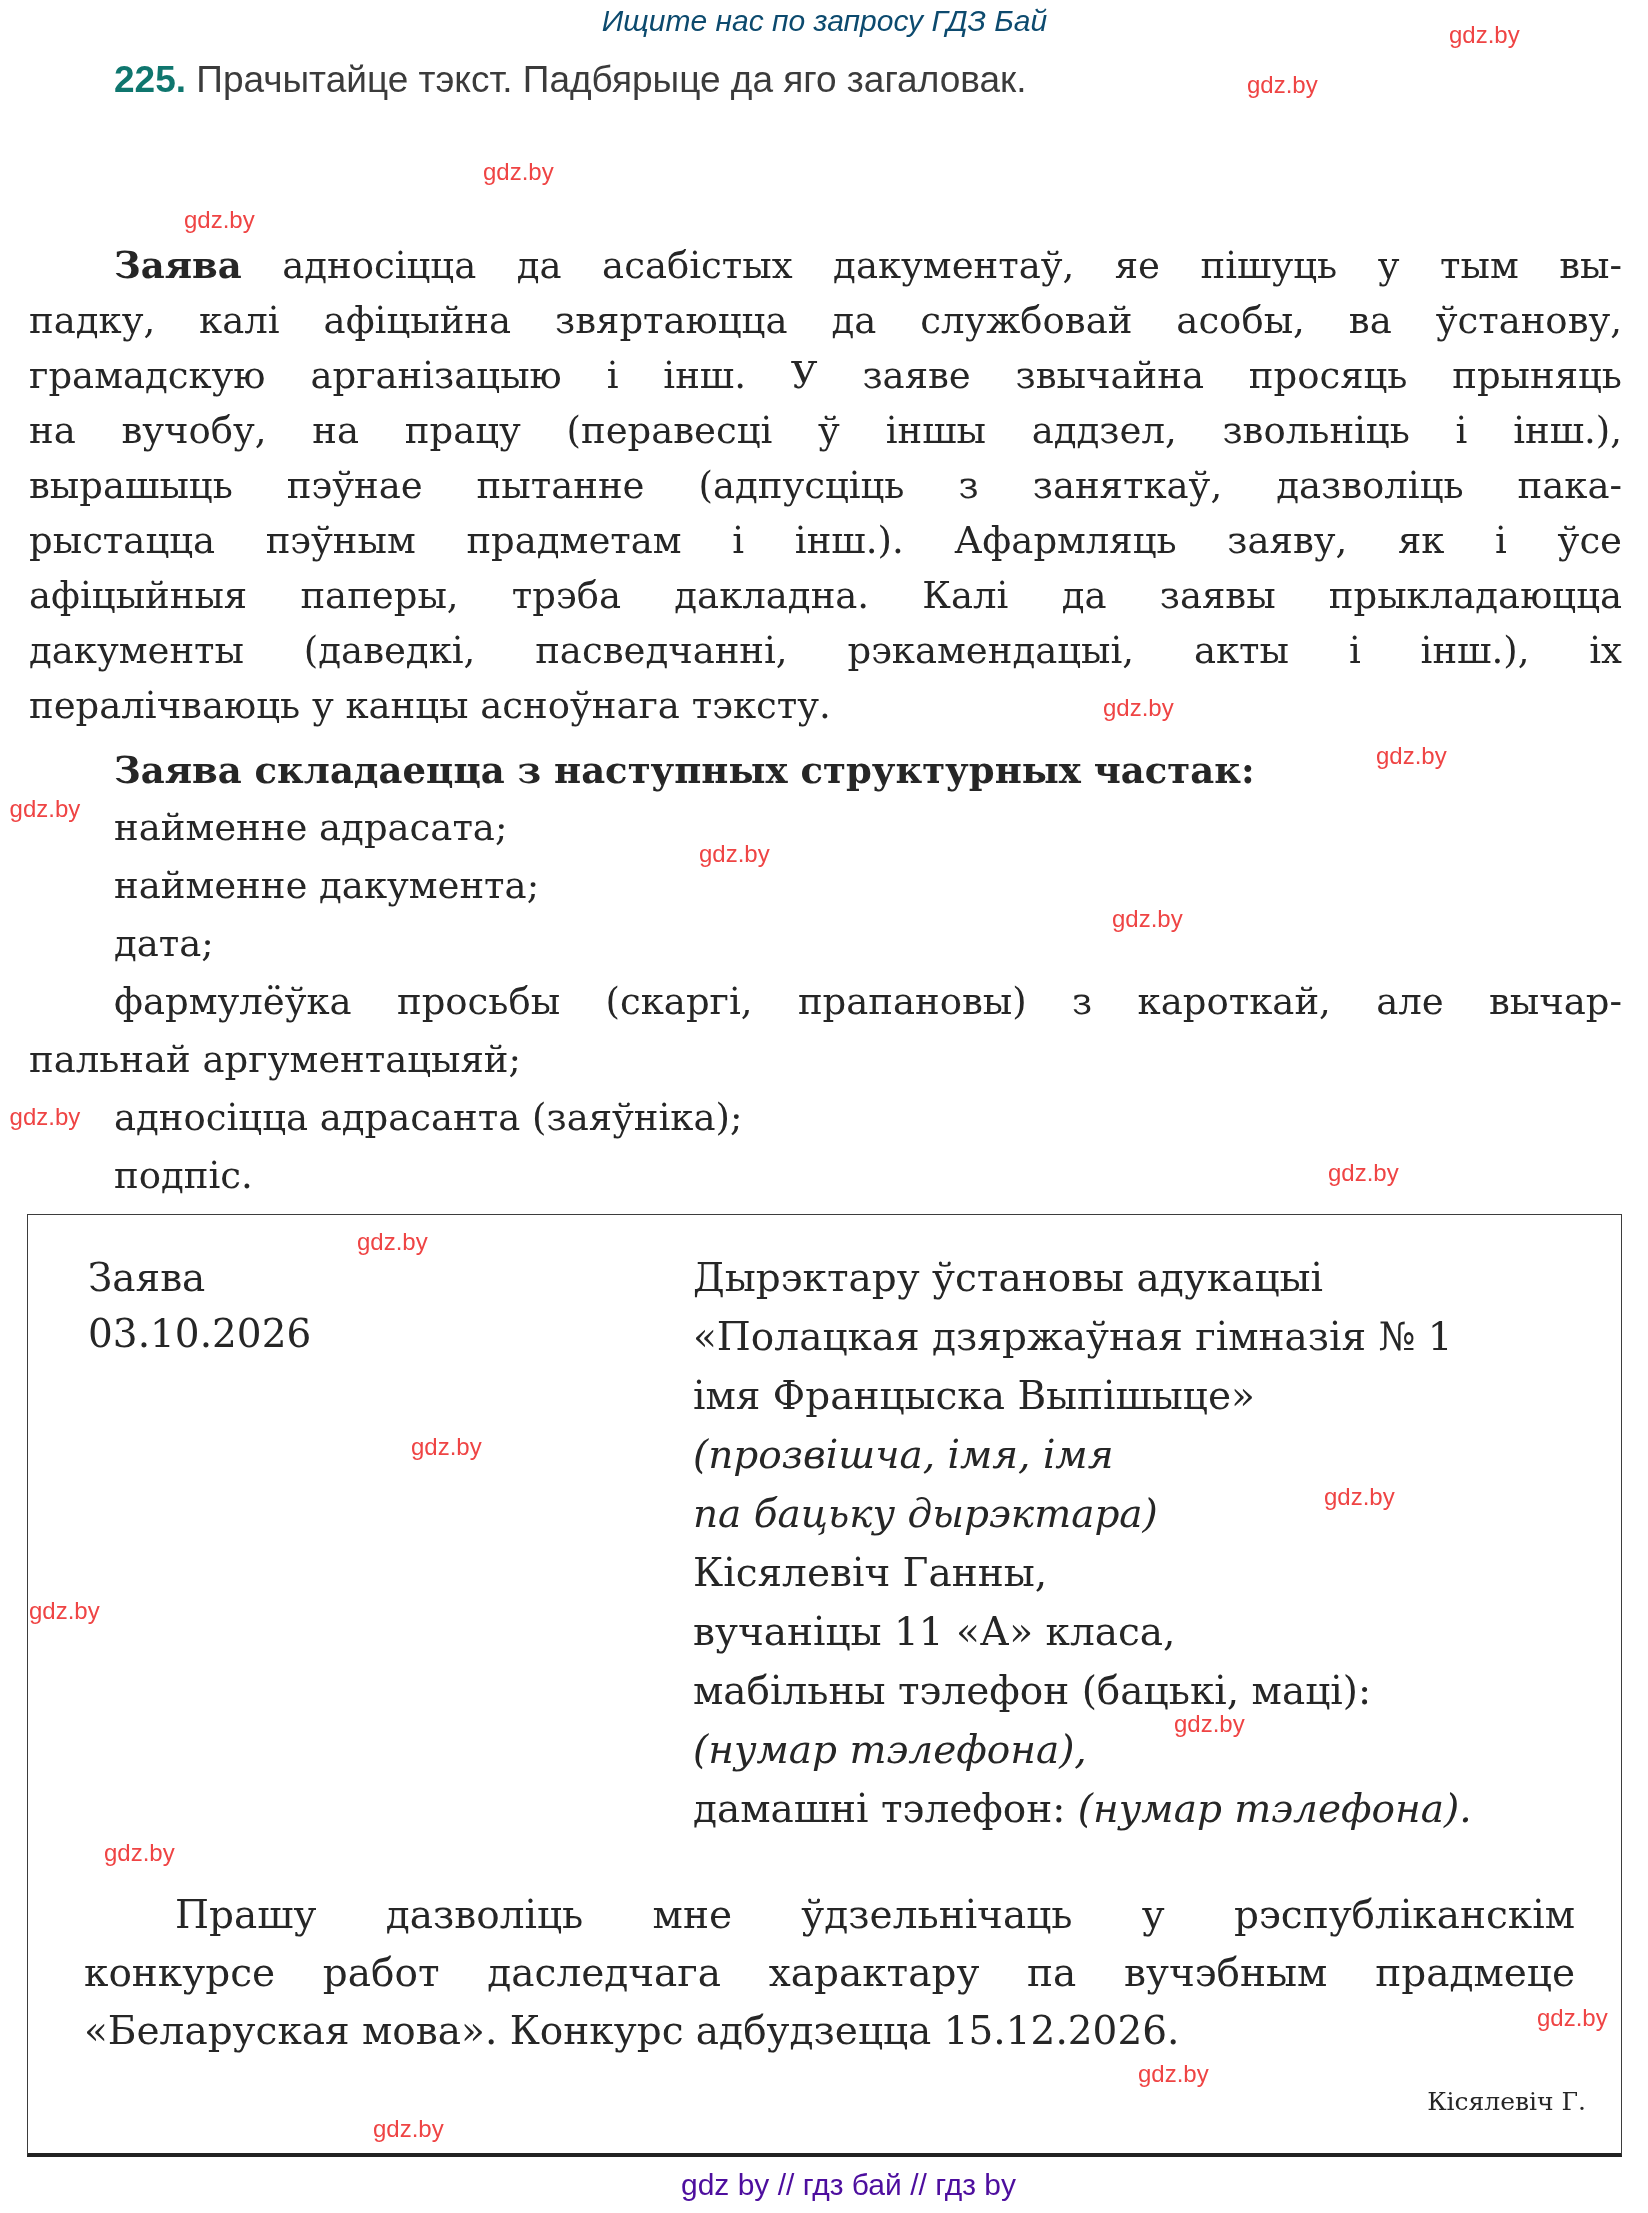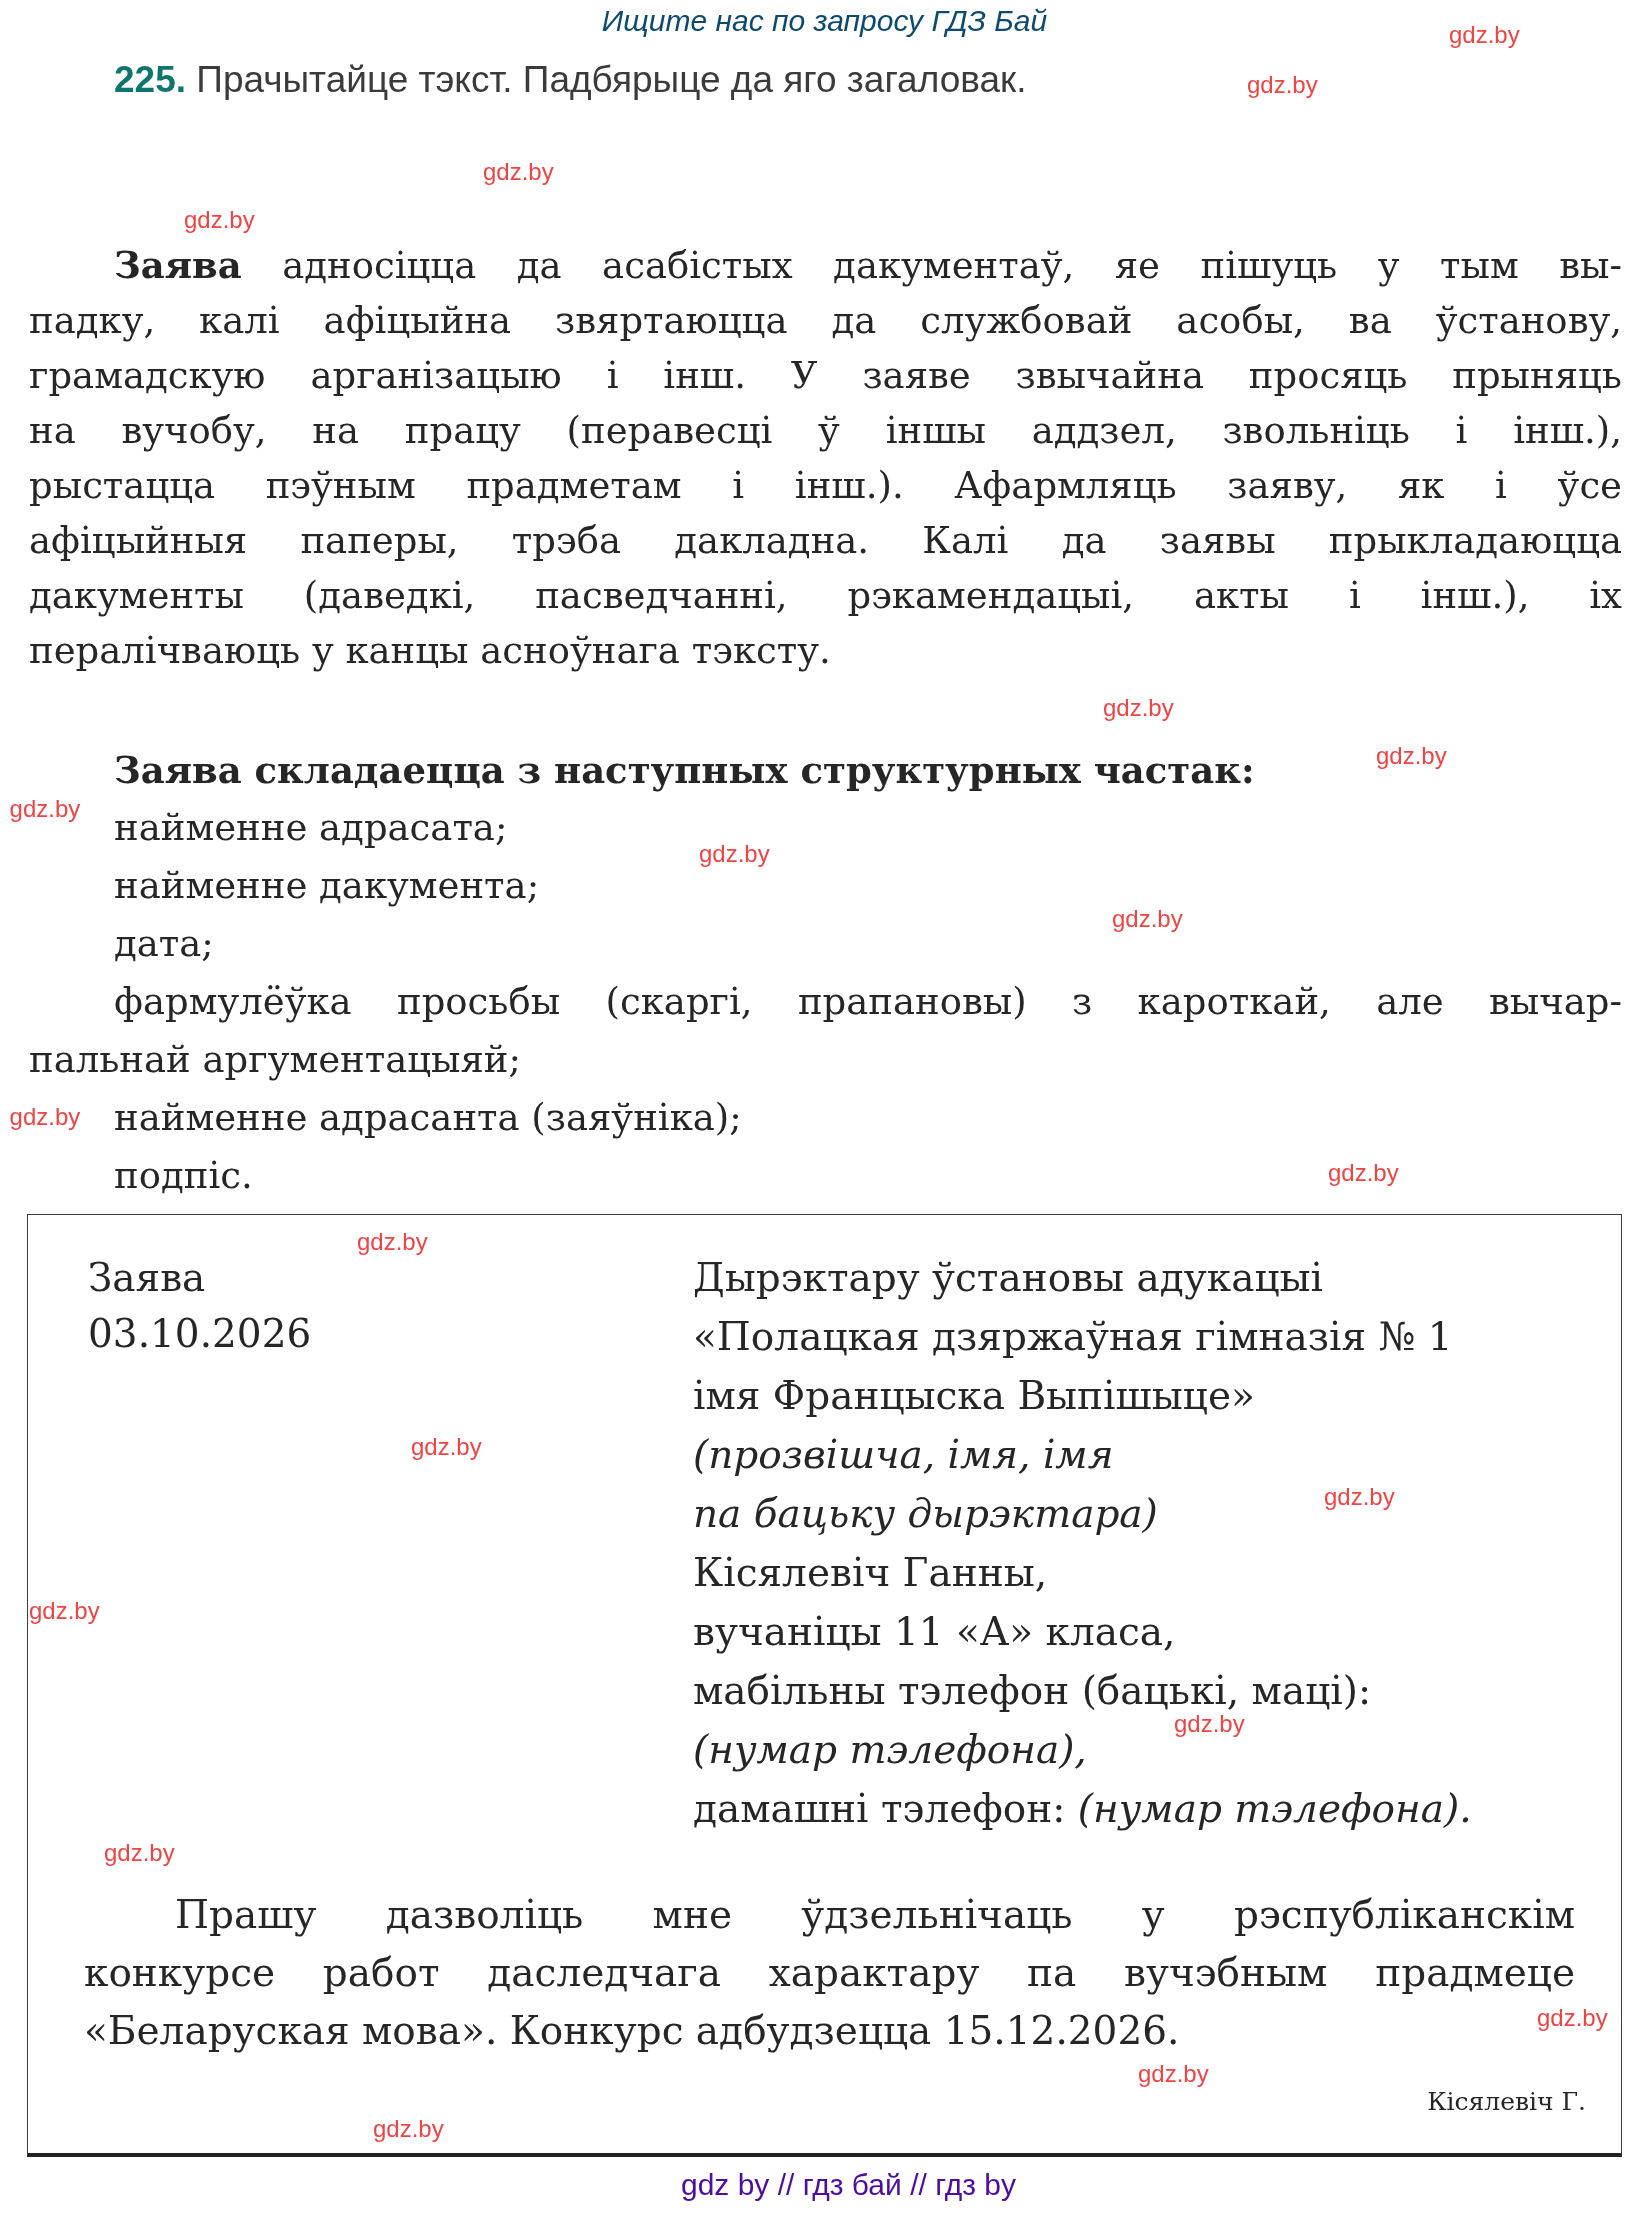--- a/index.html
+++ b/index.html
@@ -101,35 +101,36 @@
   <div class="ex" id="ex-line1">
     <span class="ex-num" style="color: #0f766e;">225.</span>
     <span>Прачытайце тэкст. Падбярыце да яго загаловак.</span>
   </div>
 
   <div id="theory-p1">
     <div class="just ind"><span class="lead-bold">Заява</span> <span>адносіцца да асабістых дакументаў, яе пішуць у тым вы-</span></div>
     <div class="just">падку, калі афіцыйна звяртаюцца да службовай асобы, ва ўстанову,</div>
     <div class="just">грамадскую арганізацыю і інш. У заяве звычайна просяць прыняць</div>
     <div class="just">на вучобу, на працу (перавесці ў іншы аддзел, звольніць і інш.),</div>
+    <div class="just">вырашыць пэўнае пытанне (адпусціць з заняткаў, дазволіць пака-</div>
     <div class="just">рыстацца пэўным прадметам і інш.). Афармляць заяву, як і ўсе</div>
     <div class="just">афіцыйныя паперы, трэба дакладна. Калі да заявы прыкладаюцца</div>
     <div class="just">дакументы (даведкі, пасведчанні, рэкамендацыі, акты і інш.), іх</div>
     <div>пералічваюць у канцы асноўнага тэксту.</div>
   </div>
 
   <div id="theory-head">Заява складаецца з наступных структурных частак:</div>
 
   <div id="theory-list">
     <div class="li-ind">найменне адрасата;</div>
     <div class="li-ind">найменне дакумента;</div>
     <div class="li-ind">дата;</div>
     <div class="li-ind just">фармулёўка просьбы (скаргі, прапановы) з кароткай, але вычар-</div>
     <div>пальнай аргументацыяй;</div>
-    <div class="li-ind">найменне адрасанта (заяўніка);</div>
+    <div class="li-ind">адносіцца адрасанта (заяўніка);</div>
     <div class="li-ind">подпіс.</div>
   </div>
 
   <div id="app-box">
     <div class="doc-left">
       <div>Заява</div>
       <div>03.10.2026</div>
     </div>
     <div class="doc-right">
       <div>Дырэктару ўстановы адукацыі</div>

